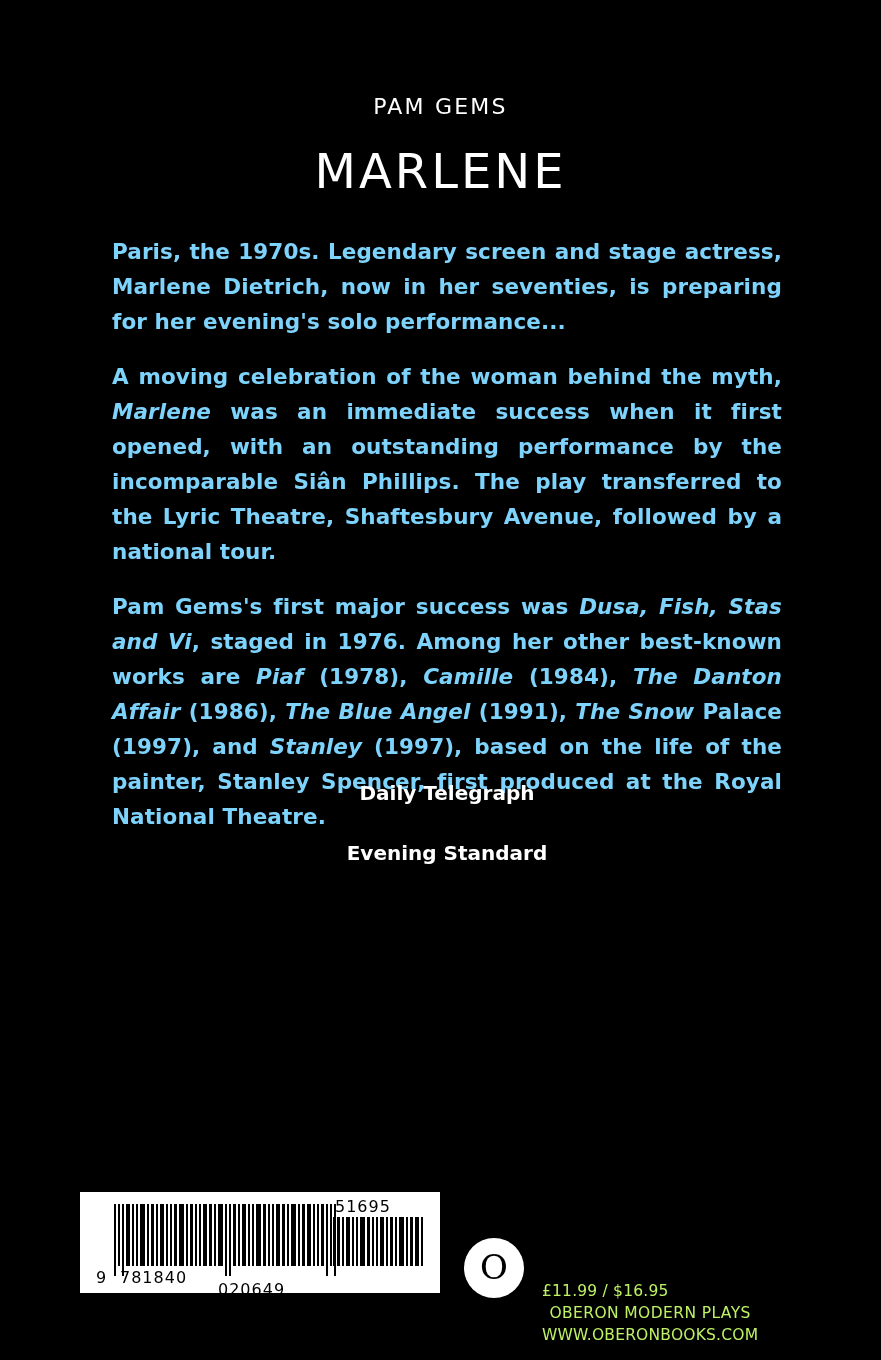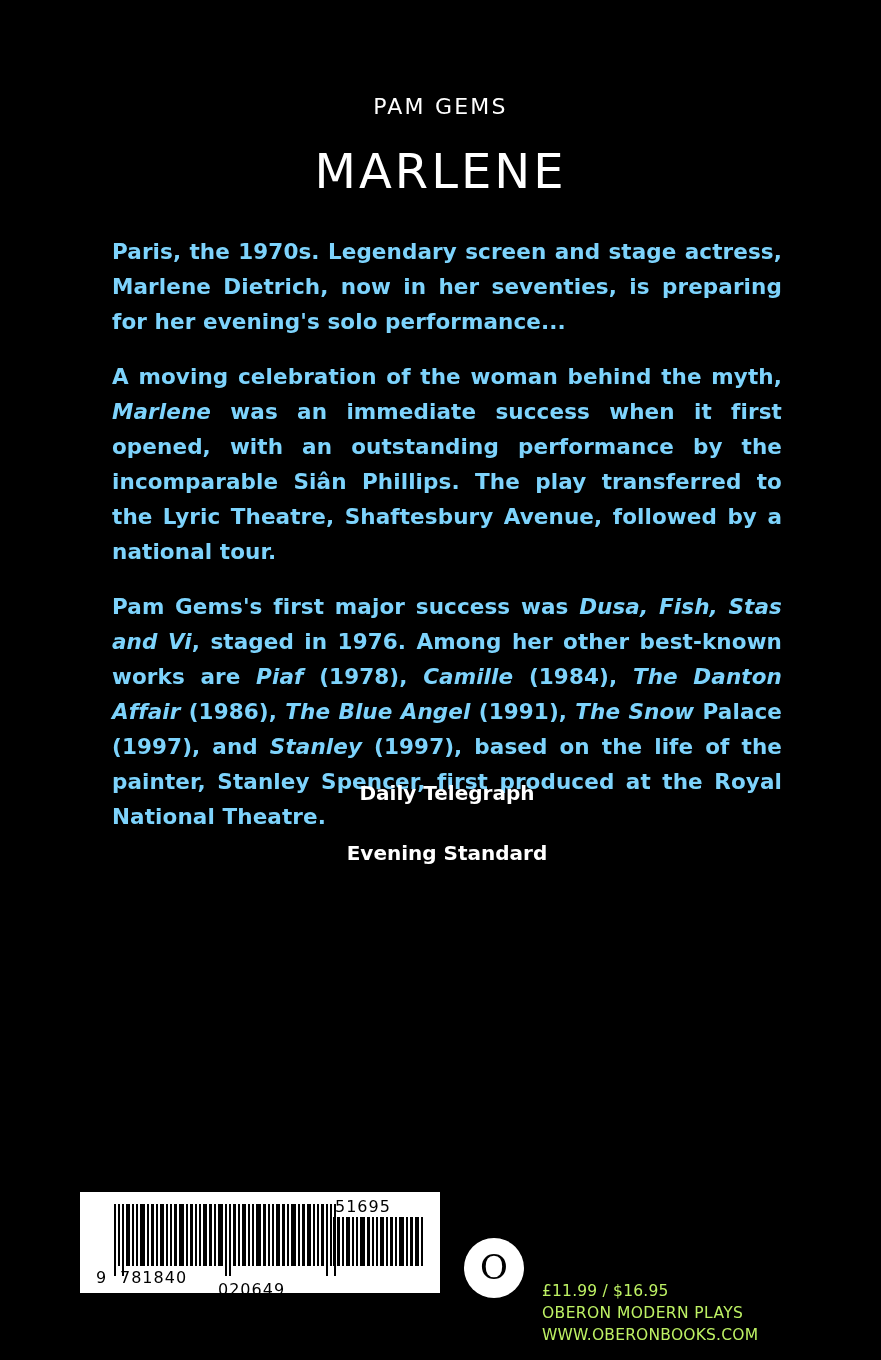--- a/index.html
+++ b/index.html
@@ -183,21 +183,21 @@
   .pub-lines {
     position: absolute;
     left: 78px;
     top: 2px;
     font-size: 15.5px;
     line-height: 22px;
     color: #bef264;
     margin-top: 40px;
   }
   .pub-lines .price { letter-spacing: 0.2px; }
-  .pub-lines .imprint { letter-spacing: 0.4px; }
+  .pub-lines .imprint { letter-spacing: 0.4px; text-align: center; }
   .pub-lines .url { letter-spacing: 0.2px; }
 </style>
 </head>
 <body>
 
 <div class="page">
 
   <div class="author">PAM GEMS</div>
   <div class="title">MARLENE</div>
 

